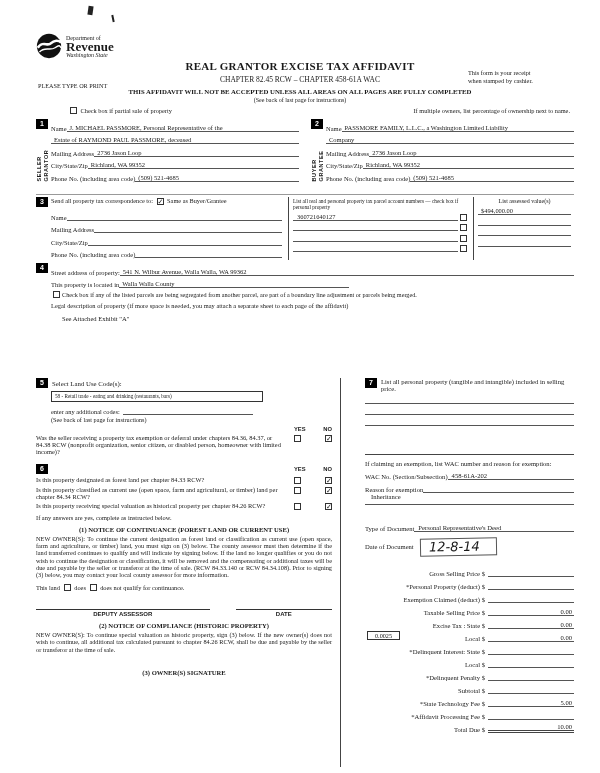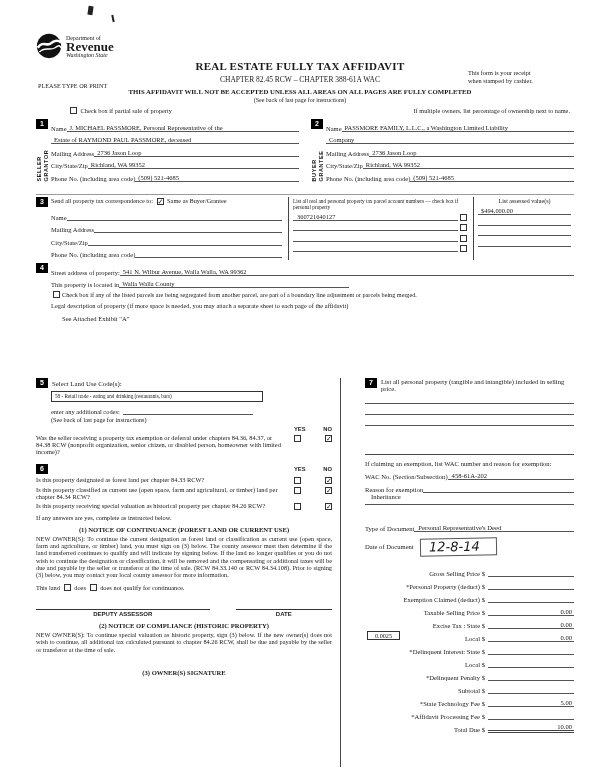--- a/index.html
+++ b/index.html
@@ -134,22 +134,22 @@
         <circle cx="15" cy="15" r="14" fill="#111"></circle>
         <path d="M2 17 C8 8, 13 16, 17 12 S26 8, 29 11" stroke="#fff" stroke-width="3" fill="none"></path>
         <path d="M4 22 C10 15, 16 21, 22 17 S27 15, 29 17" stroke="#fff" stroke-width="1.6" fill="none"></path>
       </svg>
       <div class="agency">
         <div class="ag1">Department of</div>
         <div class="ag2">Revenue</div>
         <div class="ag3">Washington State</div>
       </div>
     </div>
-    <div class="title">REAL ESTATE FULLY TAX AFFIDAVIT</div>
-    <div class="chapter">CHAPTER 82.45 RCW – CHAPTER 388-61A WAC</div>
+    <div class="title">REAL GRANTOR EXCISE TAX AFFIDAVIT</div>
+    <div class="chapter">CHAPTER 82.45 RCW – CHAPTER 458-61A WAC</div>
     <div class="please">PLEASE TYPE OR PRINT</div>
     <div class="receipt">
       <div>This form is your receipt</div>
       <div>when stamped by cashier.</div>
     </div>
     <div class="warning">THIS AFFIDAVIT WILL NOT BE ACCEPTED UNLESS ALL AREAS ON ALL PAGES ARE FULLY COMPLETED</div>
     <div class="seeback">(See back of last page for instructions)</div>
     <div class="topchecks">
       <div>
         <span class="cb"></span>

